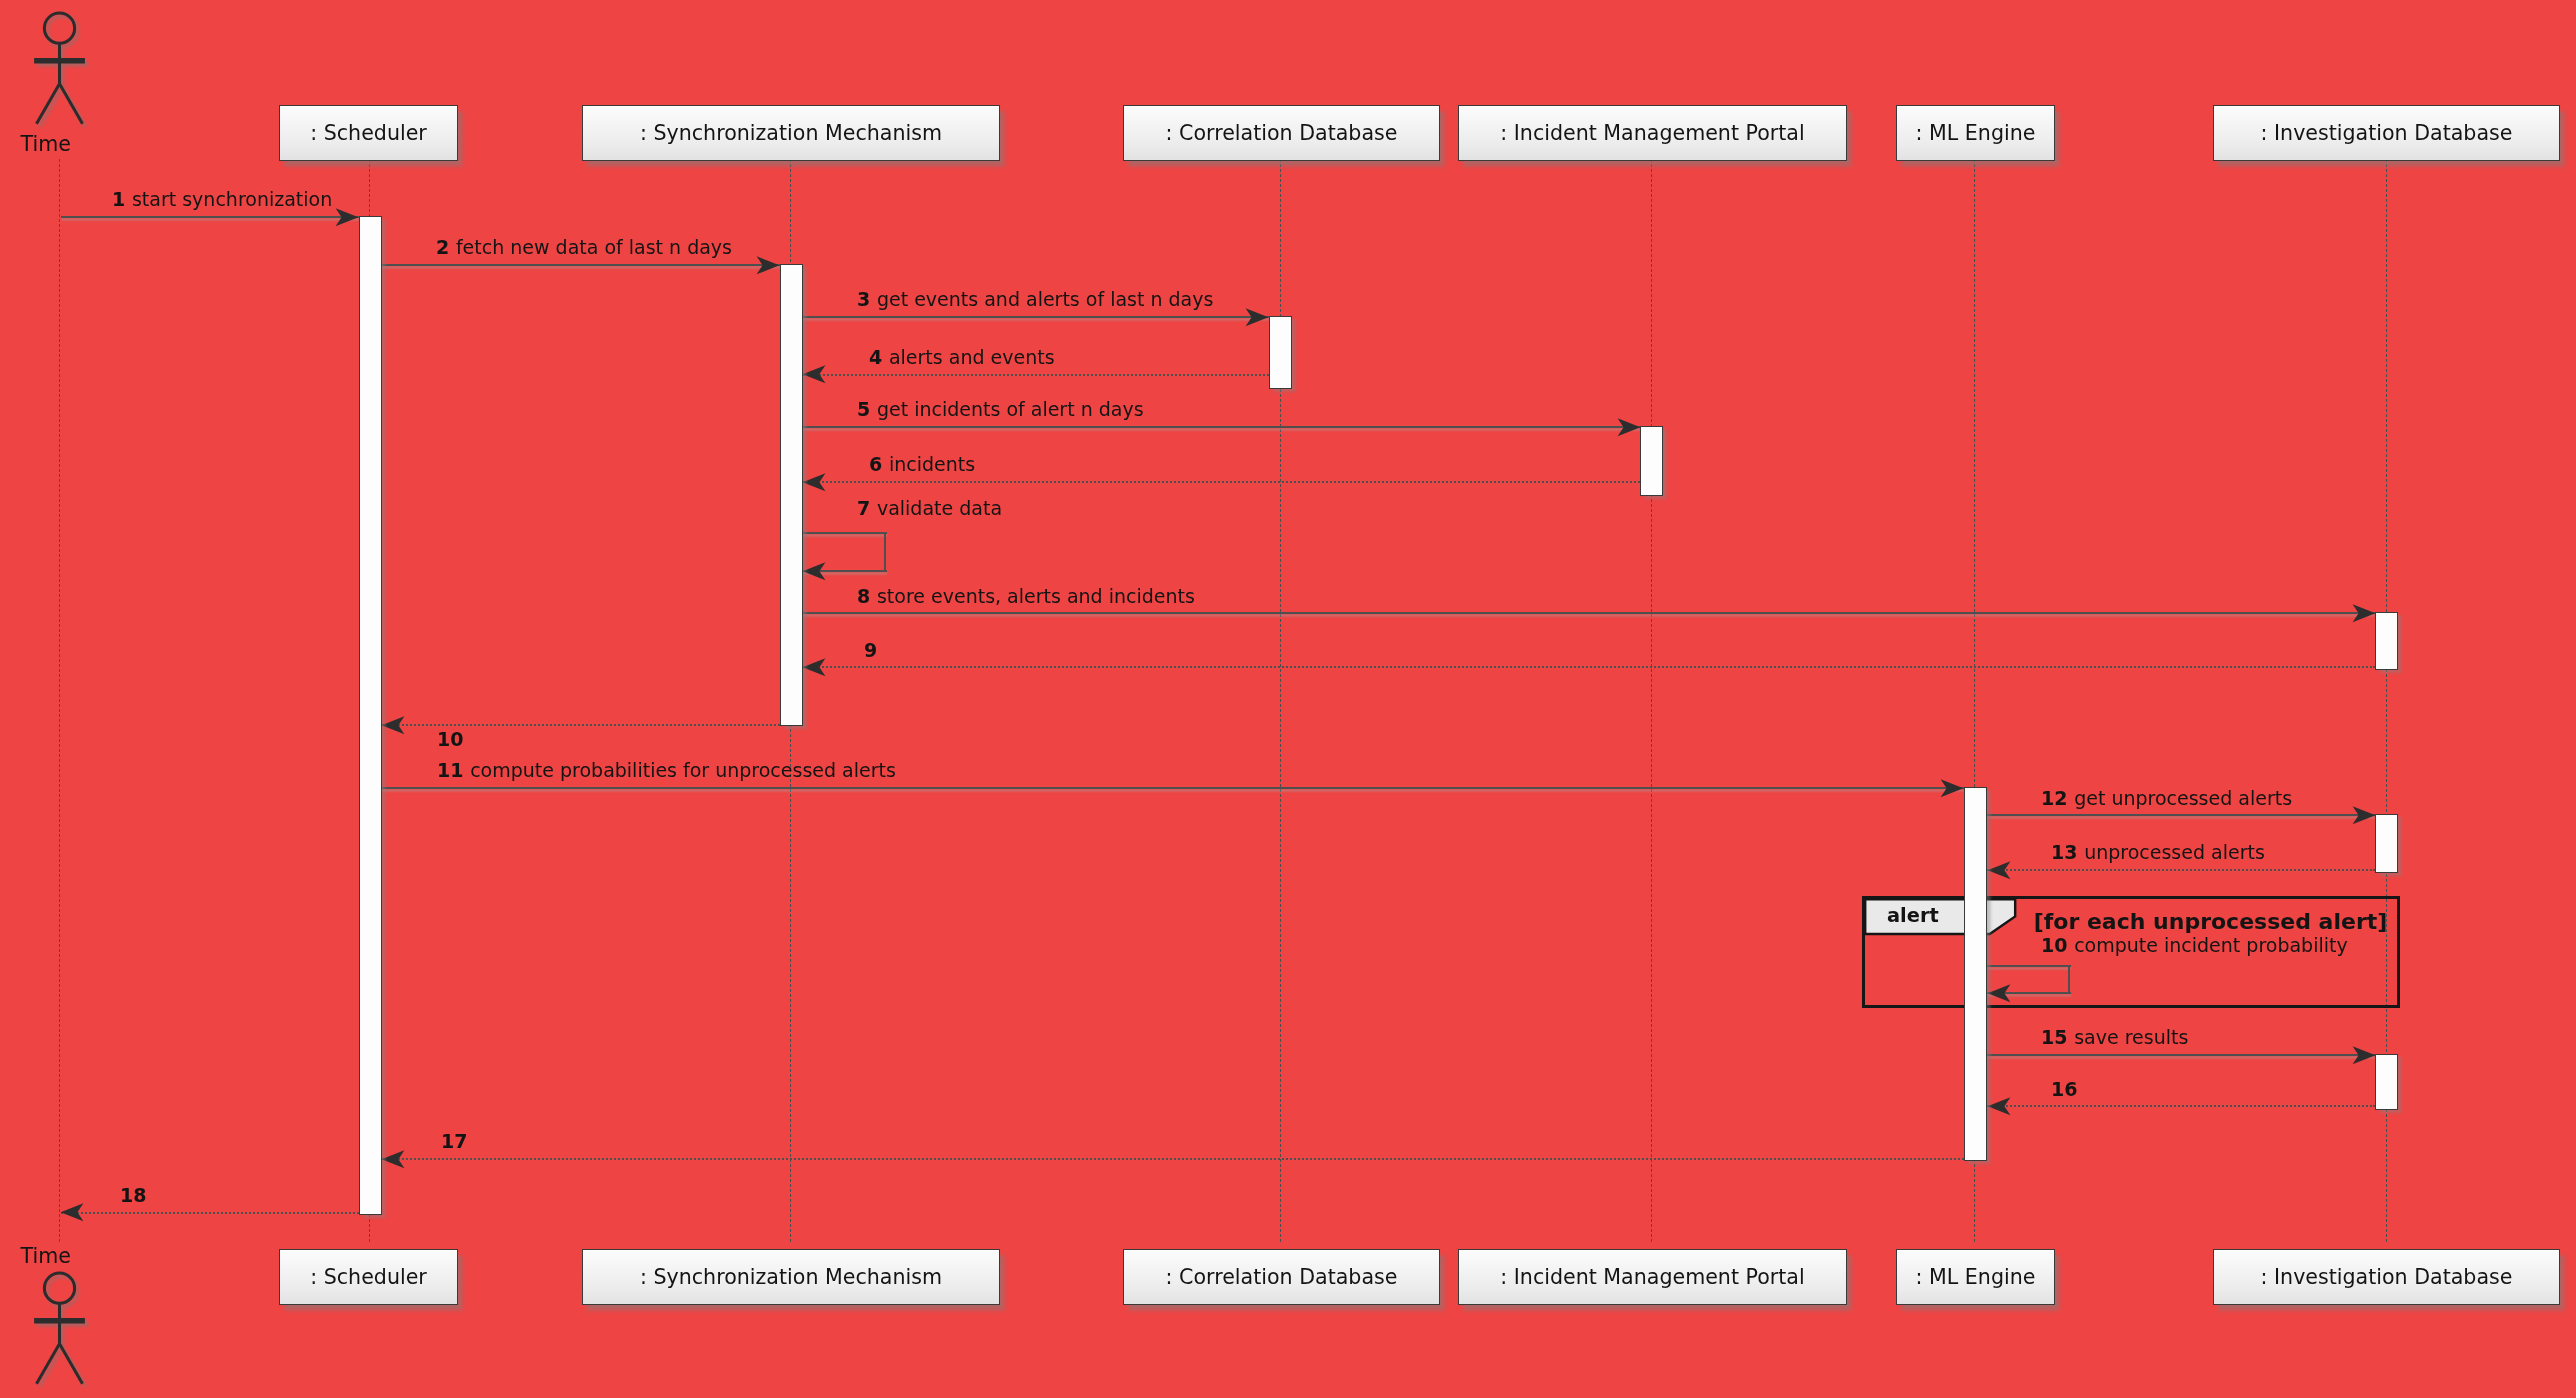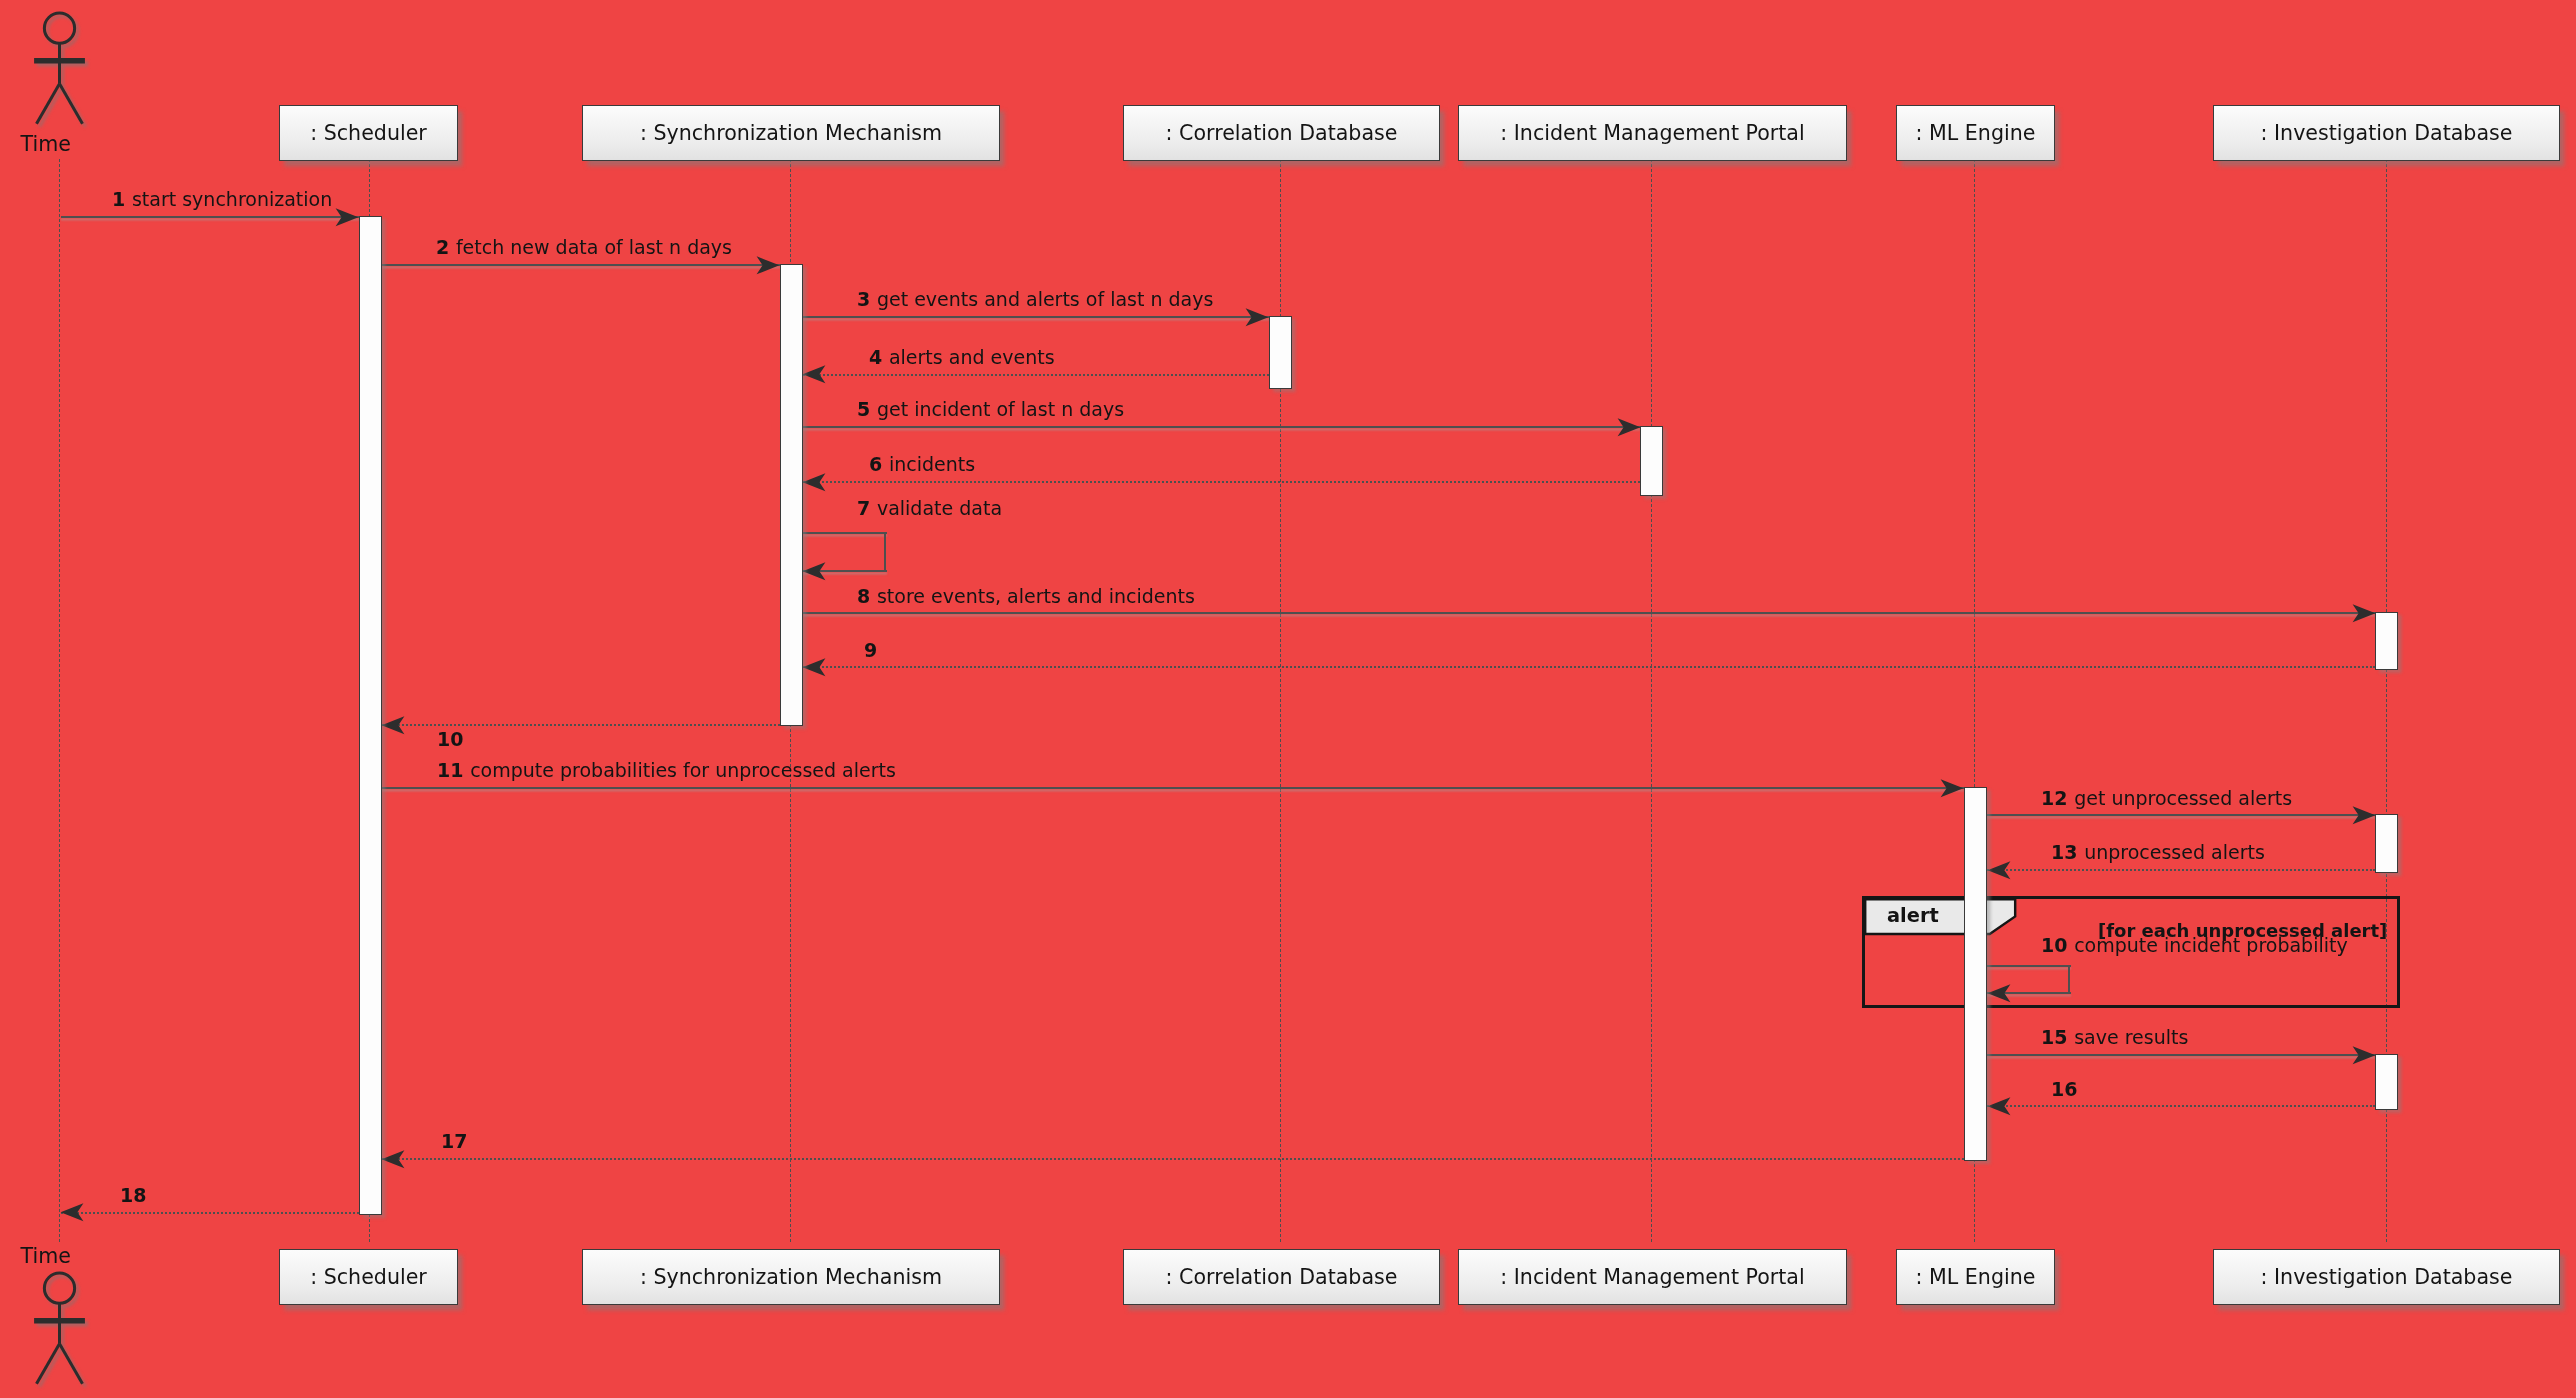--- a/index.html
+++ b/index.html
@@ -37,21 +37,21 @@
   
   svg.actor{position:absolute;z-index:2;filter:drop-shadow(3.6px 3px 1.8px rgba(120,120,120,.55));}
   svg.actor circle, svg.actor line{stroke:#2c2c2c;fill:none;}
   .actor-label{position:absolute;font-size:20.6px;z-index:3;white-space:nowrap;}
 
   
   .frag{position:absolute;left:1862px;top:896px;width:538px;height:112px;
         border:3px solid #161616;z-index:5;background:transparent;}
   .frag-tab{position:absolute;left:-1.2px;top:-1.2px;z-index:6;}
   .frag-keyword{position:absolute;left:22px;top:4.9px;font-size:19.4px;font-weight:bold;z-index:7;}
-  .frag-guard{position:absolute;right:9.7px;top:21px;font-size:18px;font-weight:bold;z-index:7;white-space:nowrap;}
+  .frag-guard{position:absolute;right:9.7px;top:10px;font-size:22px;font-weight:bold;z-index:7;white-space:nowrap;}
 </style>
 </head>
 <body>
 
 <div class="stage">
 
   <svg class="actor" style="left:23px;top:9.7px" width="73" height="121" viewBox="0 0 120 200">
     <circle cx="60" cy="30" r="25" stroke-width="5"></circle>
     <line x1="60" y1="55" x2="60" y2="122" stroke-width="5"></line>
     <line x1="18" y1="84" x2="102" y2="84" stroke-width="9"></line>
@@ -126,21 +126,21 @@
     </svg>
 
   <div class="mlabel" style="left:825px;top:346px">
     <span class="num">4</span><span>alerts and events</span></div>
   <div class="mline dotted" style="left:803px;top:374px;width:466px"></div>
   <svg class="ah" style="left:802px;top:364px" width="24" height="20.6" viewBox="0 0 40 34">
       <polygon points="39,2 1,17 39,32 29,17"></polygon>
     </svg>
 
   <div class="mlabel" style="left:813px;top:398px">
-    <span class="num">5</span><span>get incident of last n days</span></div>
+    <span class="num">5</span><span>get incidents of alert n days</span></div>
   <div class="mline" style="left:803px;top:426px;width:837px"></div>
   <svg class="ah" style="left:1617px;top:417px" width="24" height="20.6" viewBox="0 0 40 34">
       <polygon points="1,2 39,17 1,32 11,17"></polygon>
     </svg>
 
   <div class="mlabel" style="left:825px;top:453px">
     <span class="num">6</span><span>incidents</span></div>
   <div class="mline dotted" style="left:803px;top:481px;width:837px"></div>
   <svg class="ah" style="left:802px;top:472px" width="24" height="20.6" viewBox="0 0 40 34">
       <polygon points="39,2 1,17 39,32 29,17"></polygon>

